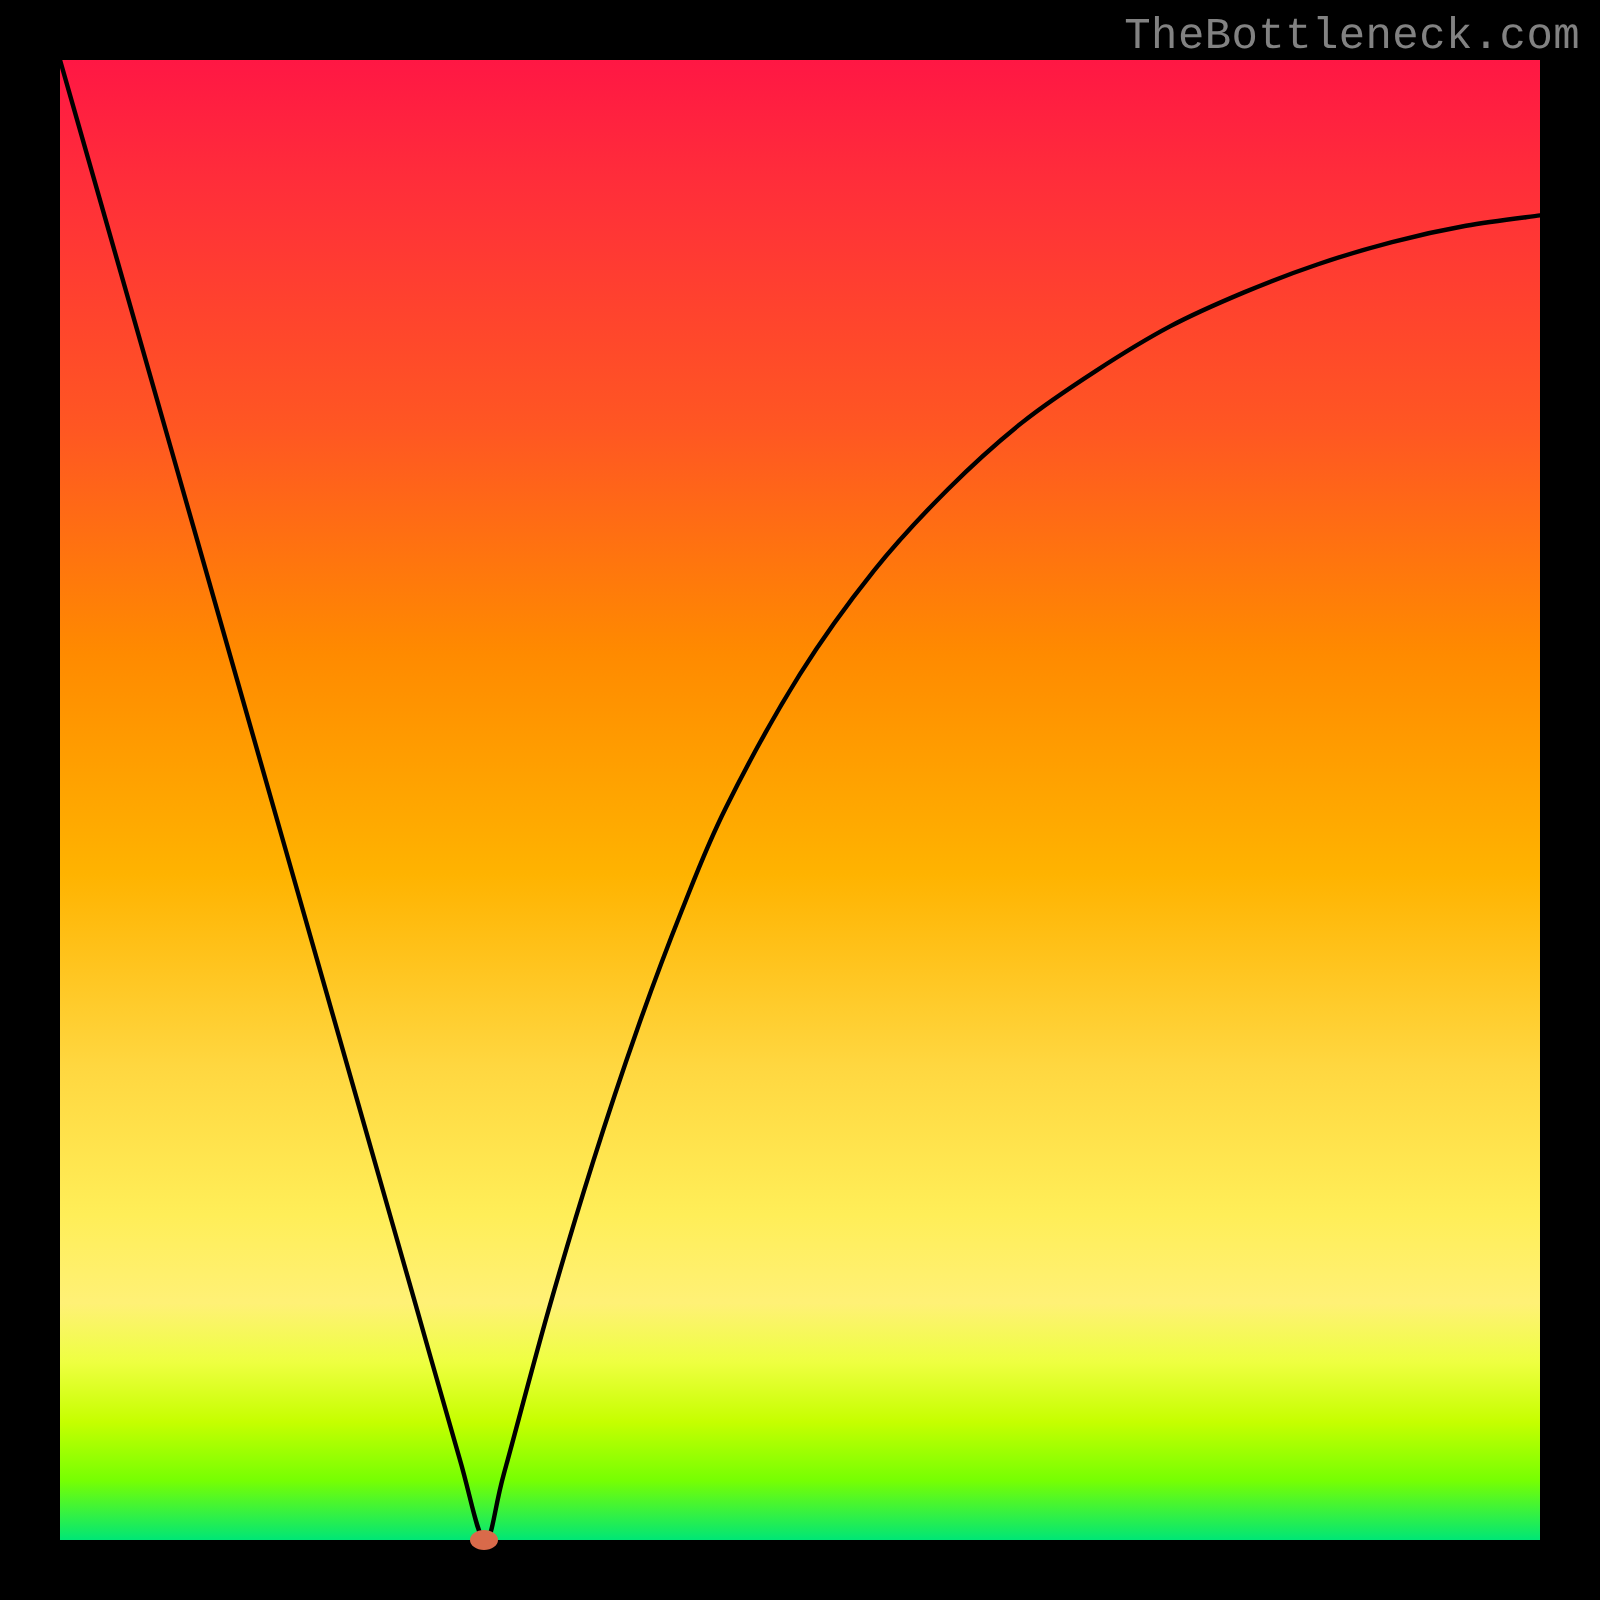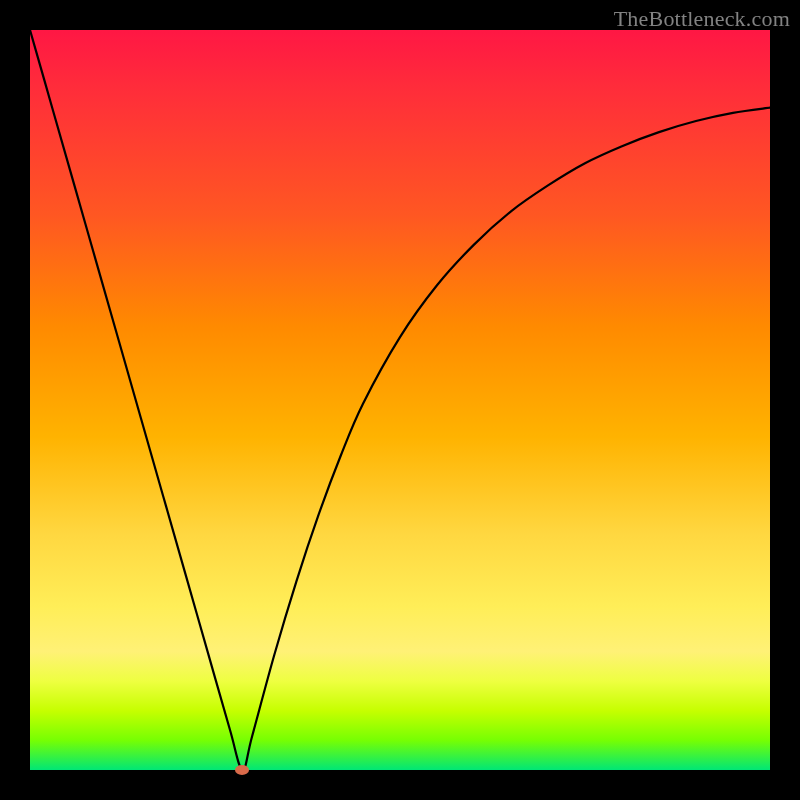--- a/index.html
+++ b/index.html
@@ -28,21 +28,21 @@
       #eeff41 88%,
       #c6ff00 92%,
       #76ff03 96%,
       #00e676 100%
     );
   }
   .watermark {
     position: absolute;
     top: 6px;
     right: 10px;
-    font-family: Liberation Serif, serif;
+    font-family: Liberation Mono, monospace;
     font-size: 22px;
     color: #828282;
     font-weight: 500;
     letter-spacing: 0.2px;
   }
   svg.curve {
     position: absolute;
     left: 0;
     top: 0;
     width: 740px;

